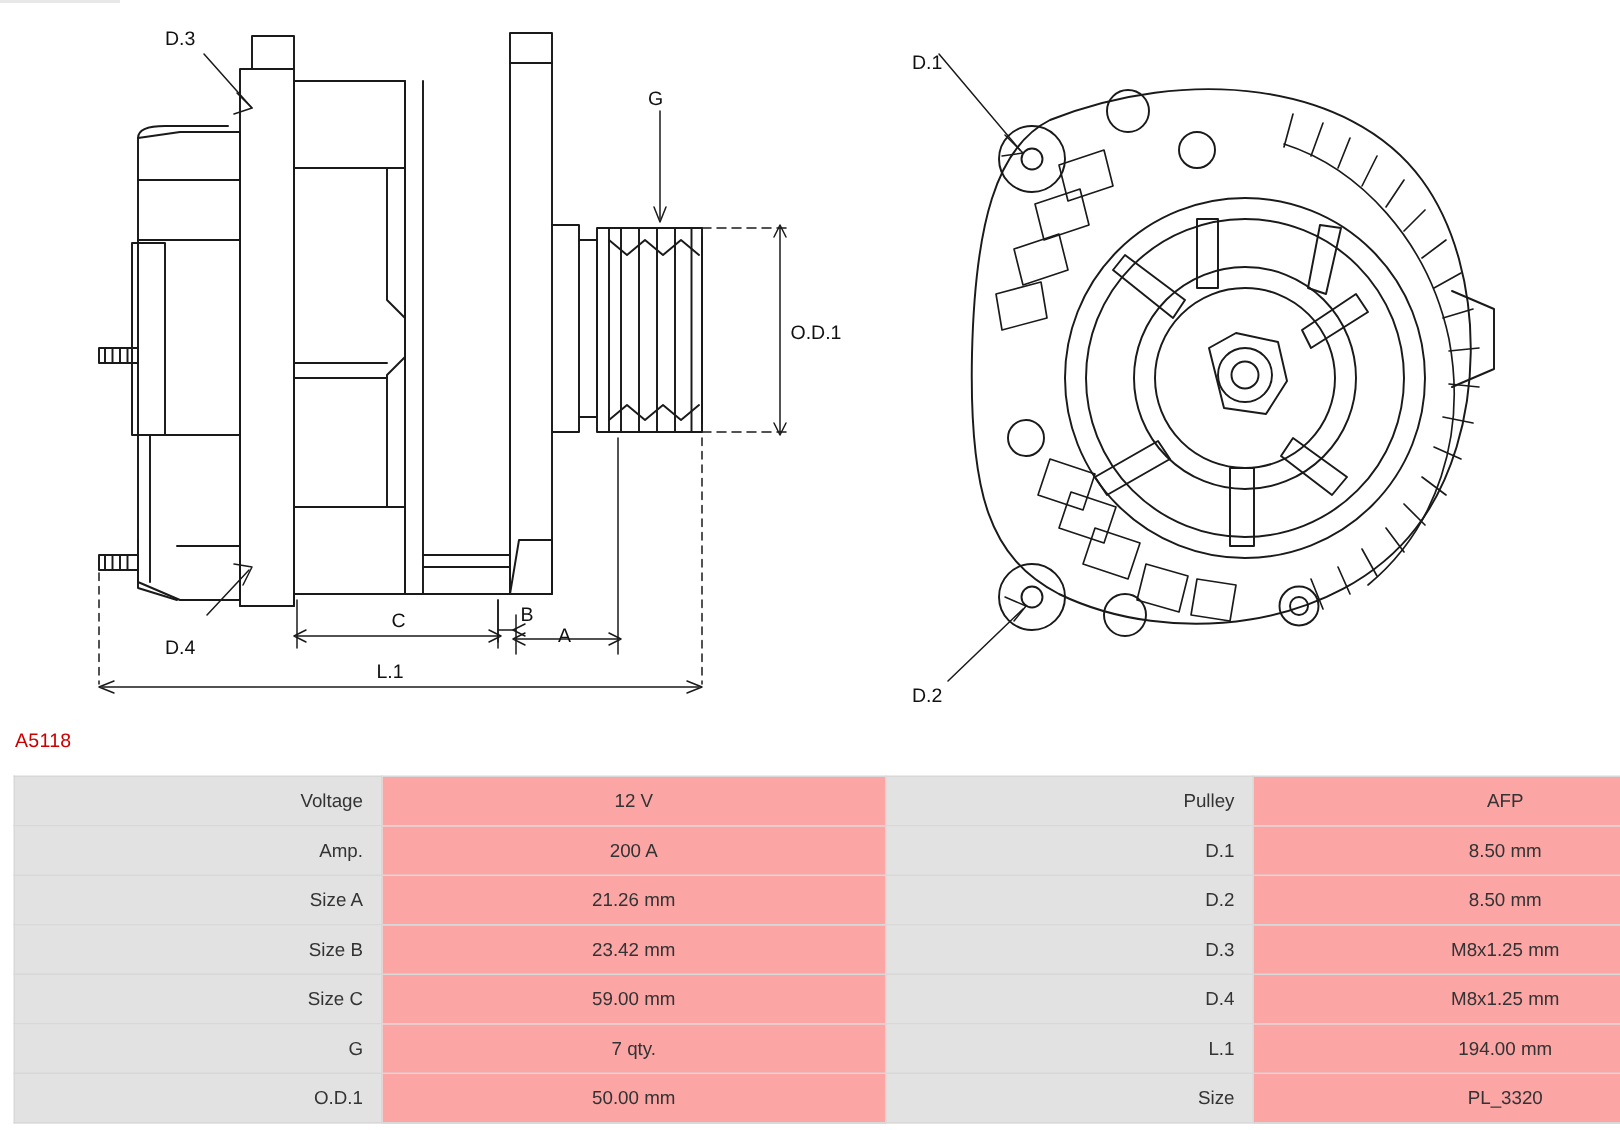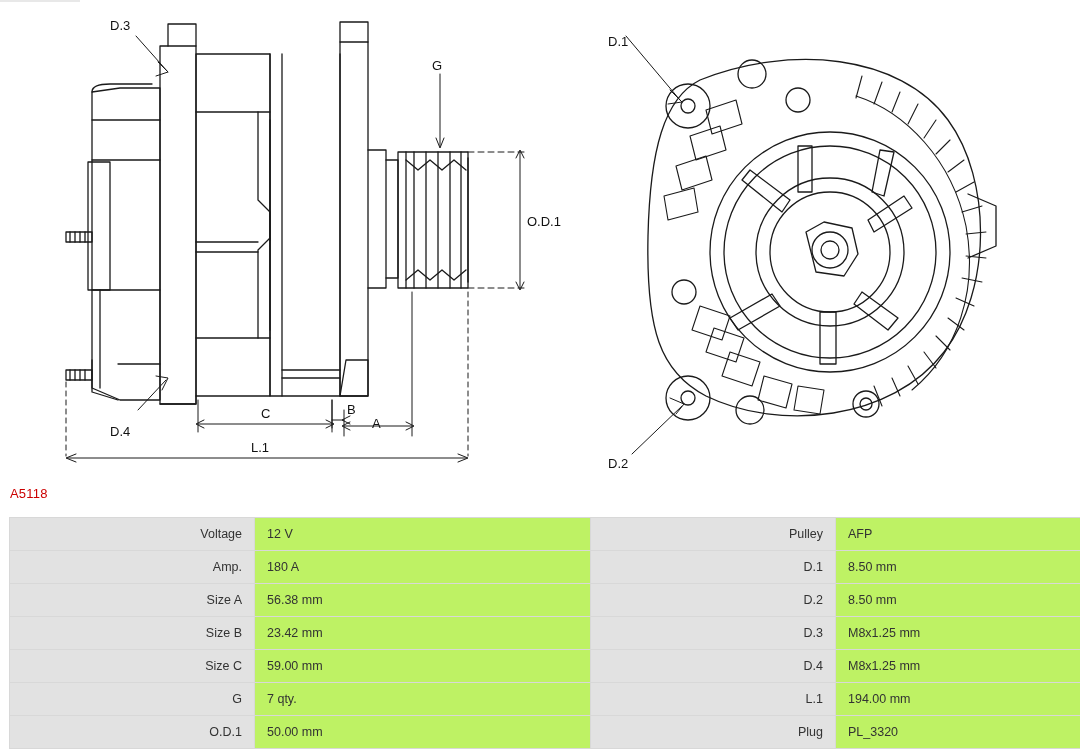--- a/index.html
+++ b/index.html
@@ -51,22 +51,22 @@
     padding: 0 12px;
     vertical-align: middle;
   }
   .spec-table td.label {
     background: #e2e2e2;
     text-align: right;
     color: #333333;
     width: 220px;
   }
   .spec-table td.value {
-    background: #bef264;
-    text-align: left;
+    background: #fca5a5;
+    text-align: center;
     color: #333333;
     width: 311px;
   }
   svg text {
     font-family: "Liberation Sans", sans-serif;
     font-size: 13px;
     fill: #111111;
   }
   .topline {
     position: absolute;
@@ -282,27 +282,27 @@
   <table class="spec-table">
     <tbody>
       <tr>
         <td class="label">Voltage</td>
         <td class="value">12 V</td>
         <td class="label">Pulley</td>
         <td class="value">AFP</td>
       </tr>
       <tr>
         <td class="label">Amp.</td>
-        <td class="value">180 A</td>
+        <td class="value">200 A</td>
         <td class="label">D.1</td>
         <td class="value">8.50 mm</td>
       </tr>
       <tr>
         <td class="label">Size A</td>
-        <td class="value">56.38 mm</td>
+        <td class="value">21.26 mm</td>
         <td class="label">D.2</td>
         <td class="value">8.50 mm</td>
       </tr>
       <tr>
         <td class="label">Size B</td>
         <td class="value">23.42 mm</td>
         <td class="label">D.3</td>
         <td class="value">M8x1.25 mm</td>
       </tr>
       <tr>
@@ -313,19 +313,19 @@
       </tr>
       <tr>
         <td class="label">G</td>
         <td class="value">7 qty.</td>
         <td class="label">L.1</td>
         <td class="value">194.00 mm</td>
       </tr>
       <tr>
         <td class="label">O.D.1</td>
         <td class="value">50.00 mm</td>
-        <td class="label">Plug</td>
+        <td class="label">Size</td>
         <td class="value">PL_3320</td>
       </tr>
     </tbody>
   </table>
 
 </div>
 
 </body></html>

